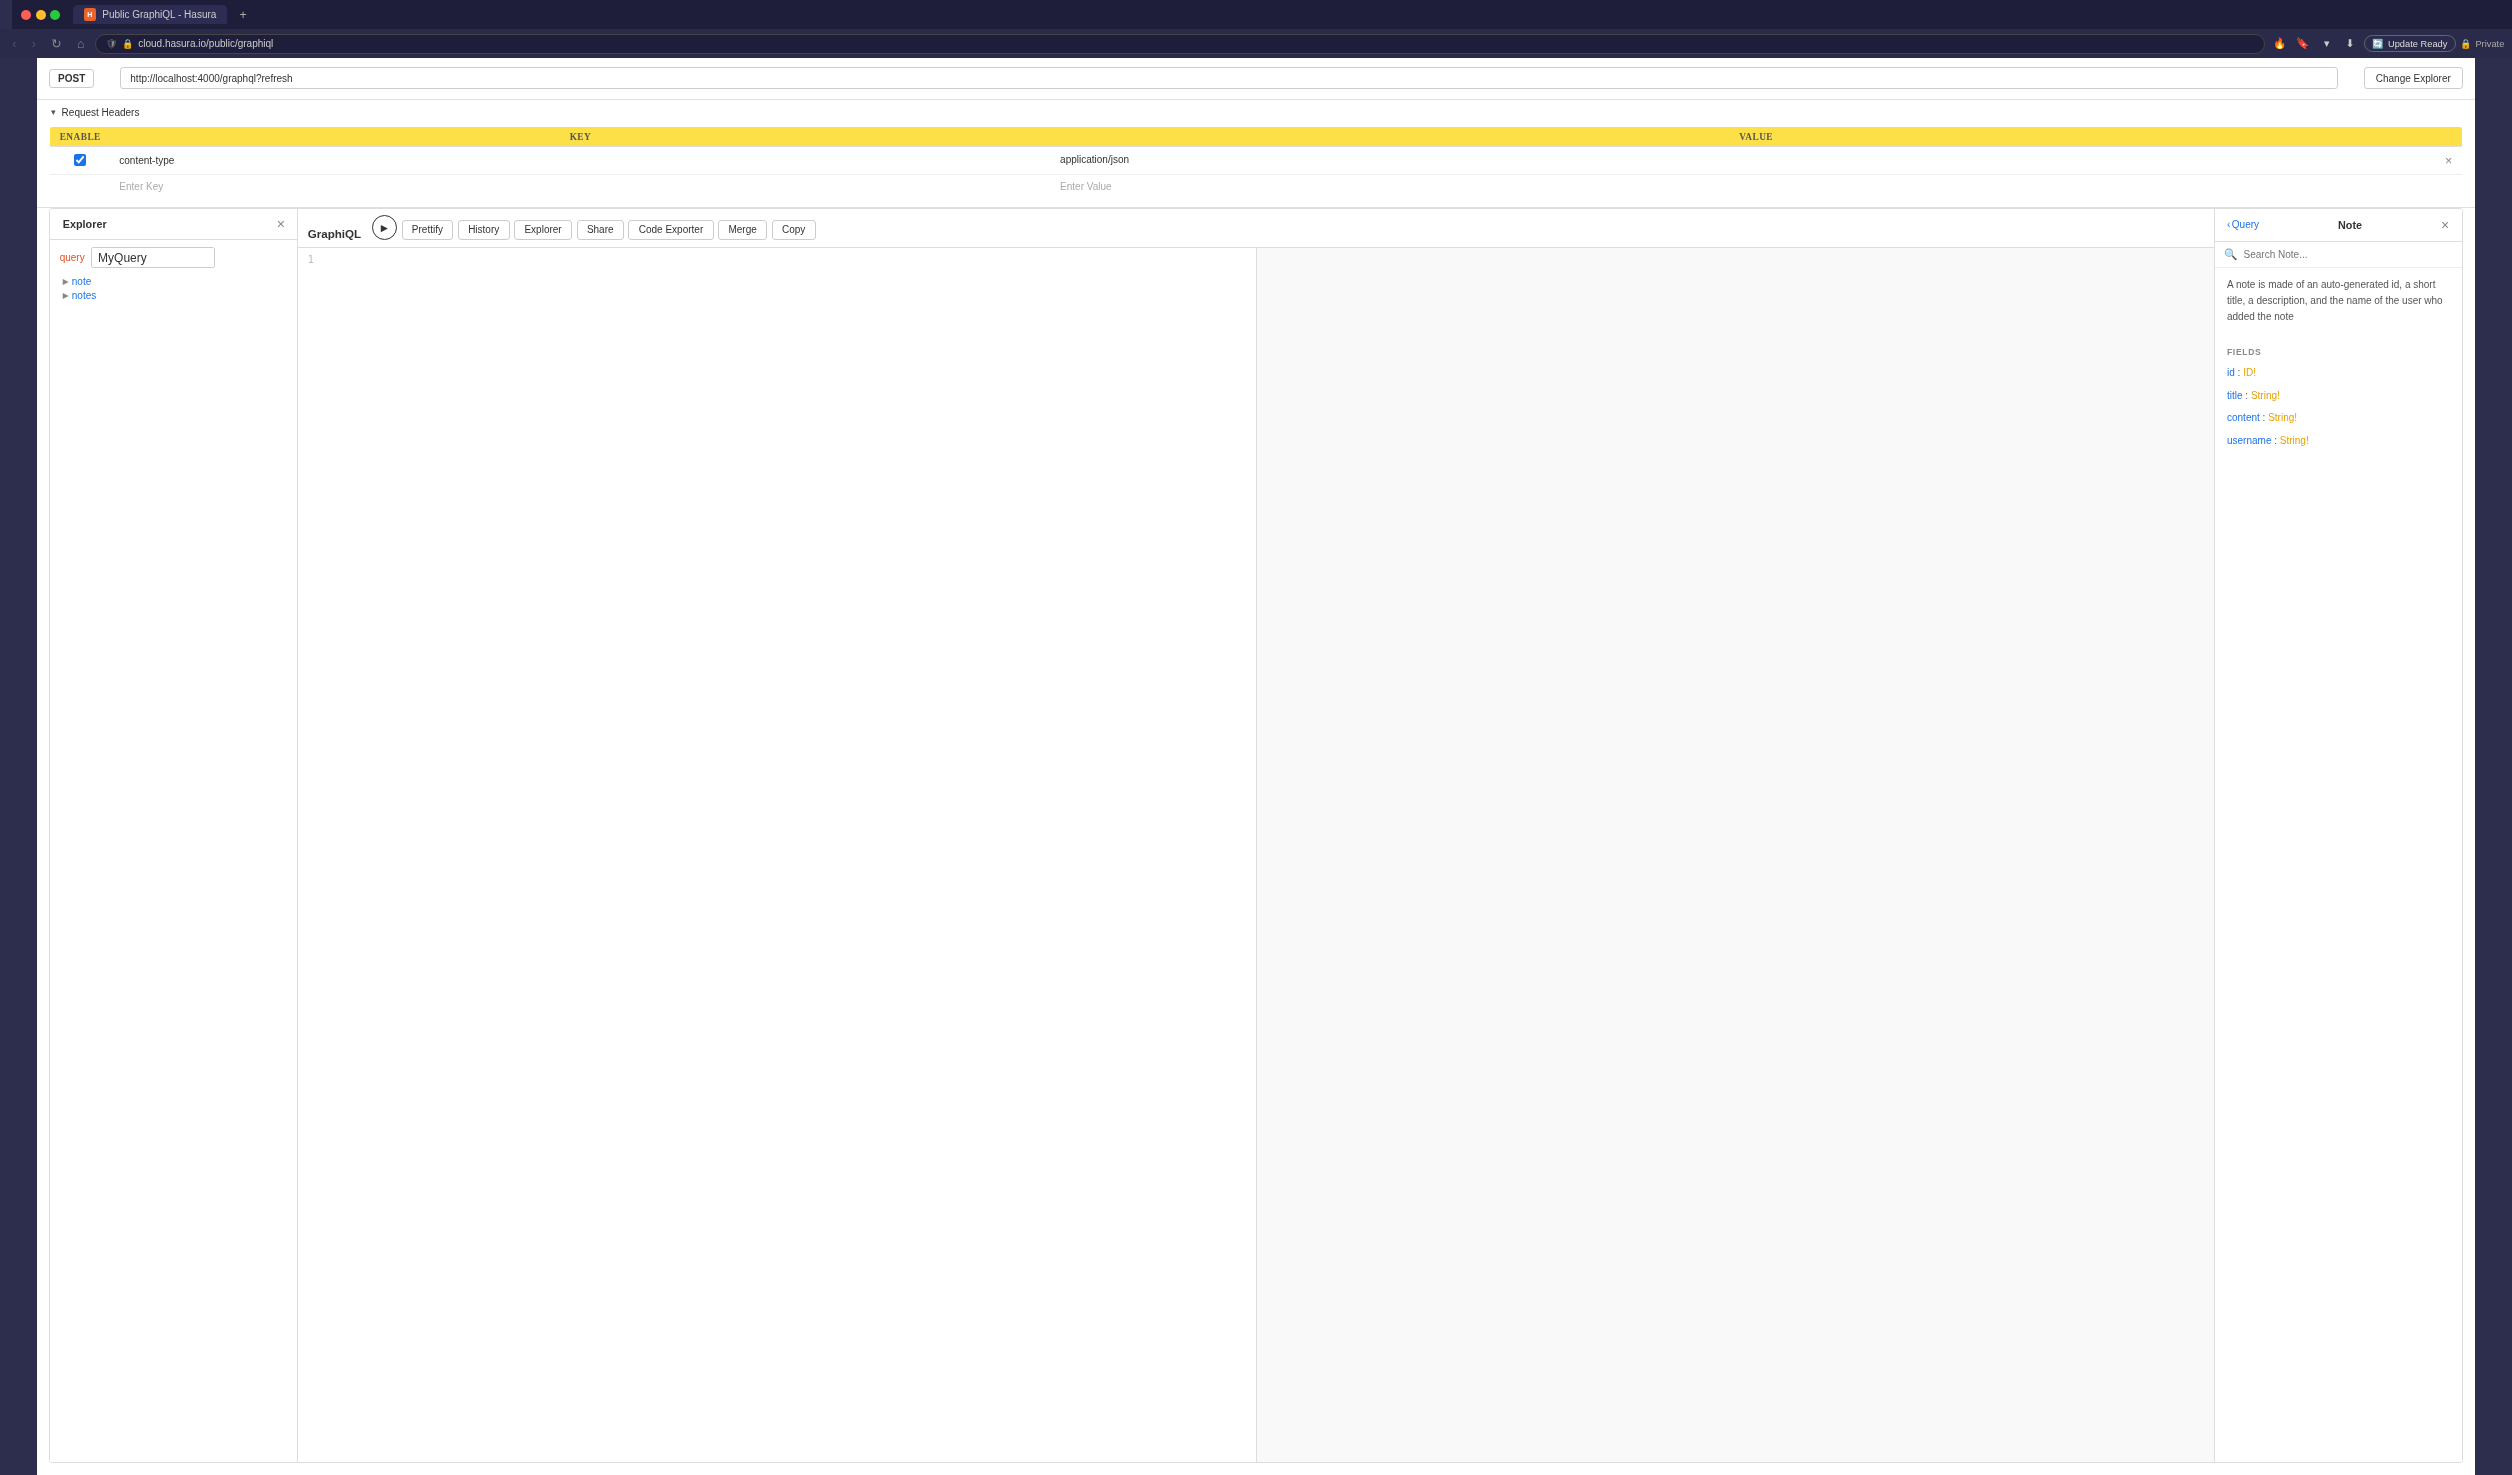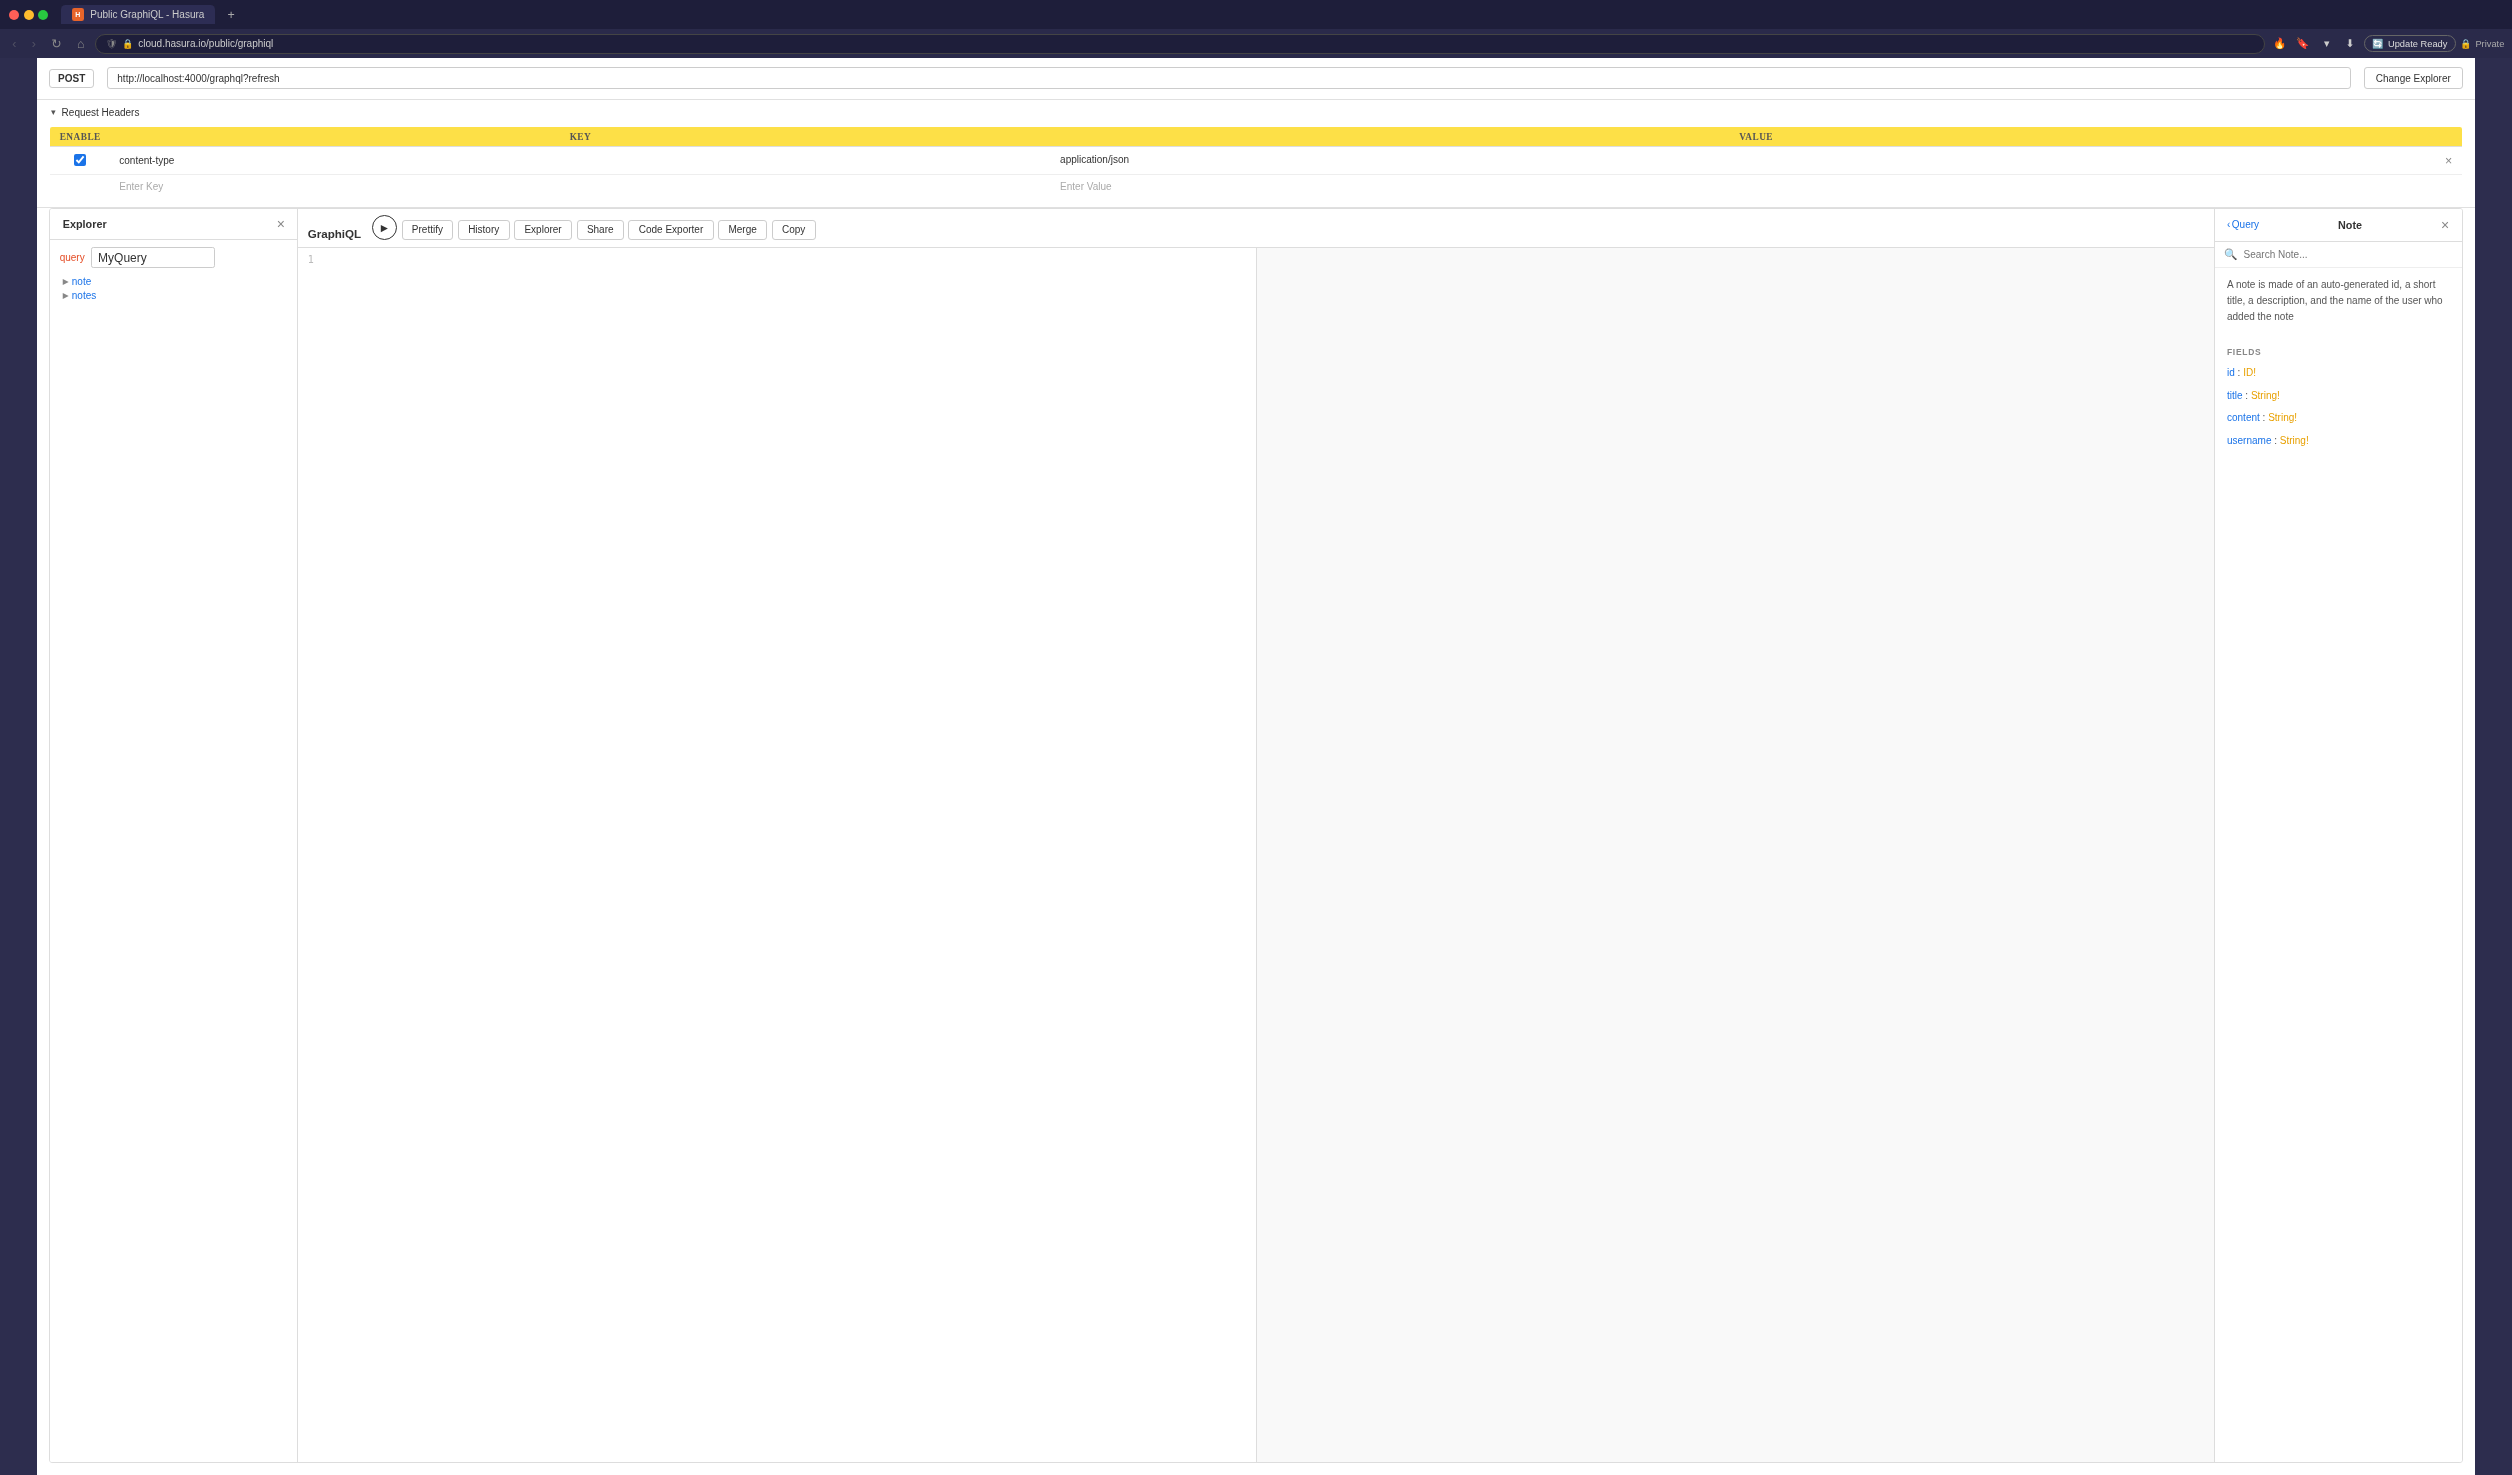--- a/index.html
+++ b/index.html
@@ -15,20 +15,21 @@
 
     
     .titlebar {
       background: #1e1e3a;
       height: 29px;
       display: flex;
       align-items: center;
       padding: 0 9.3px;
       gap: 6.2px;
       flex-shrink: 0;
+      margin-left: 12px;
     }
     .traffic-lights {
       display: flex;
       gap: 4.6px;
       margin-right: 6.2px;
     }
     .traffic-light {
       width: 10px;
       height: 10px;
       border-radius: 50%;
@@ -149,21 +150,21 @@
       flex-direction: column;
       overflow: hidden;
     }
 
     
     .endpoint-bar {
       display: flex;
       align-items: center;
       padding: 9.3px 12.4px;
       border-bottom: 0.8px solid #e0e0e0;
-      gap: 13px;
+      gap: 26px;
       flex-shrink: 0;
     }
     .method-badge {
       background: #fff;
       border: 0.8px solid #ccc;
       border-radius: 3.1px;
       padding: 3.1px 7.7px;
       font-size: 10px;
       font-weight: 600;
       color: #333;

